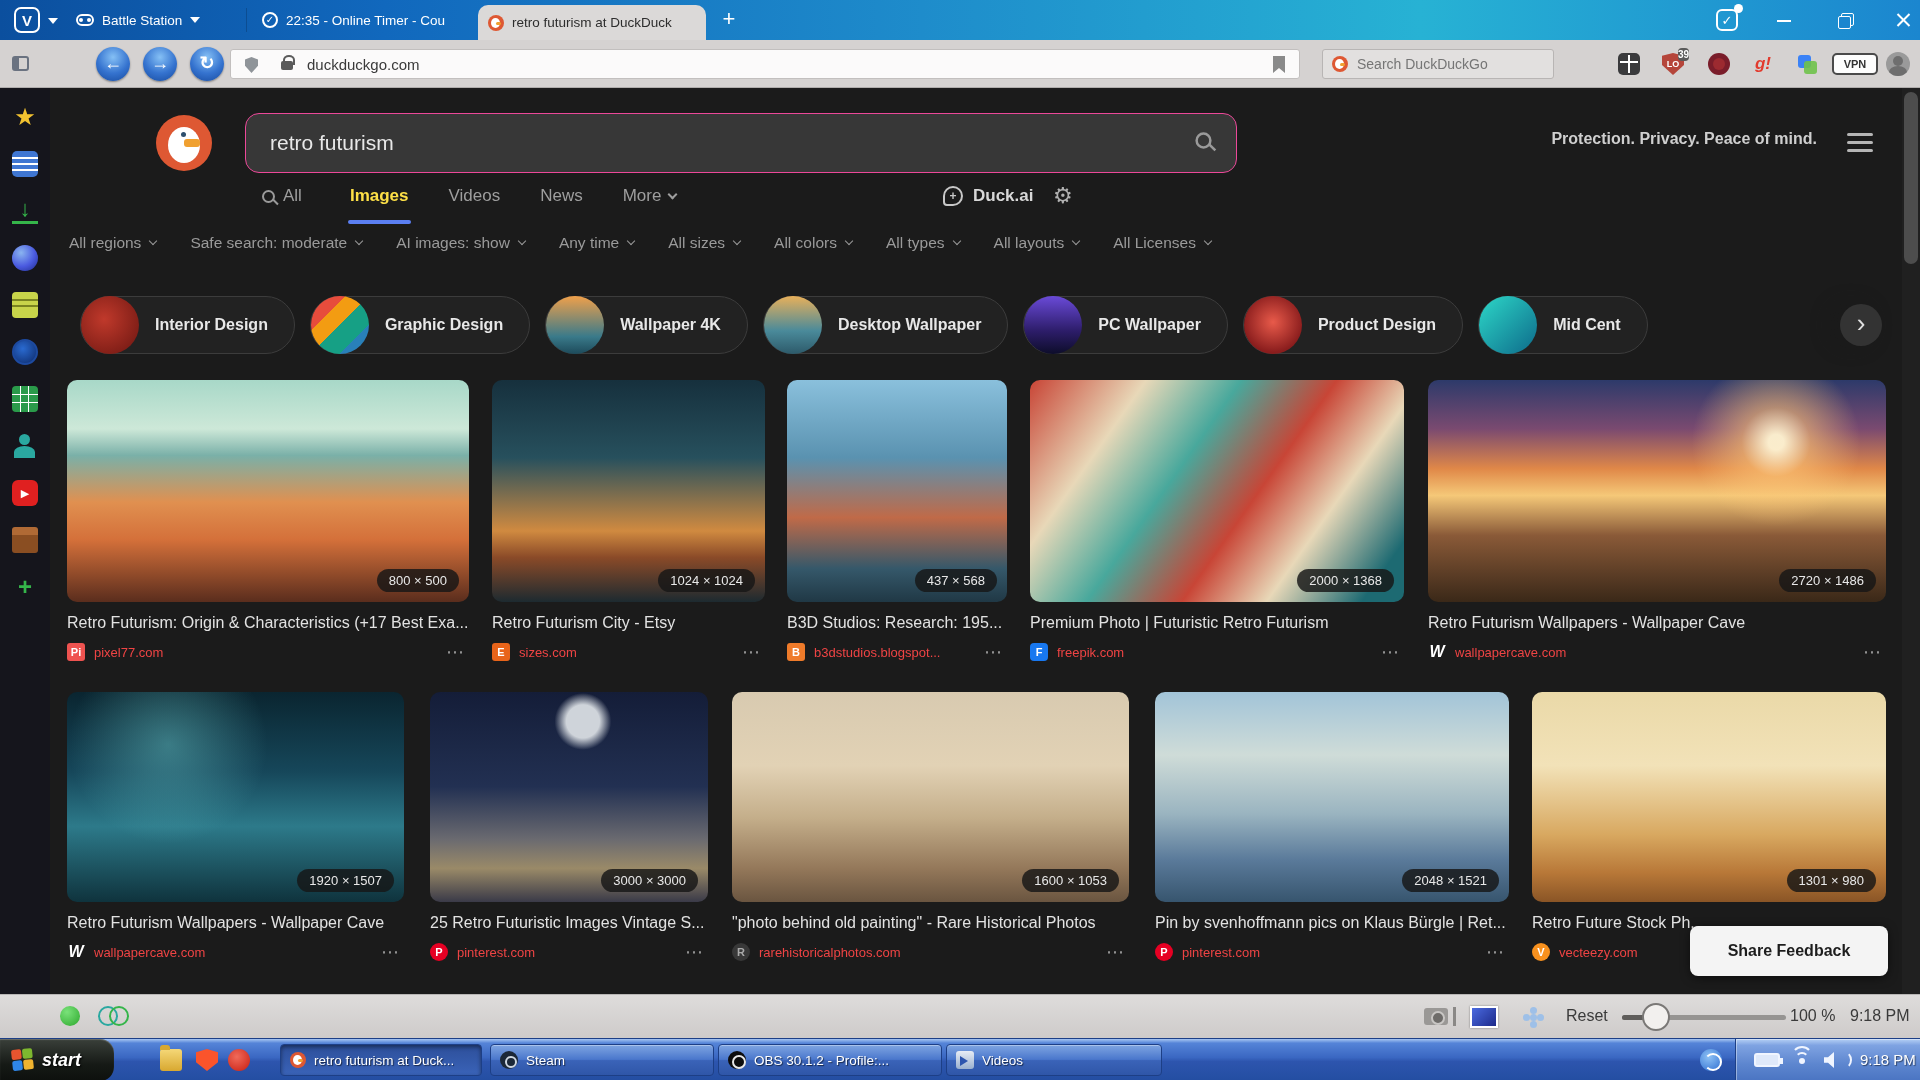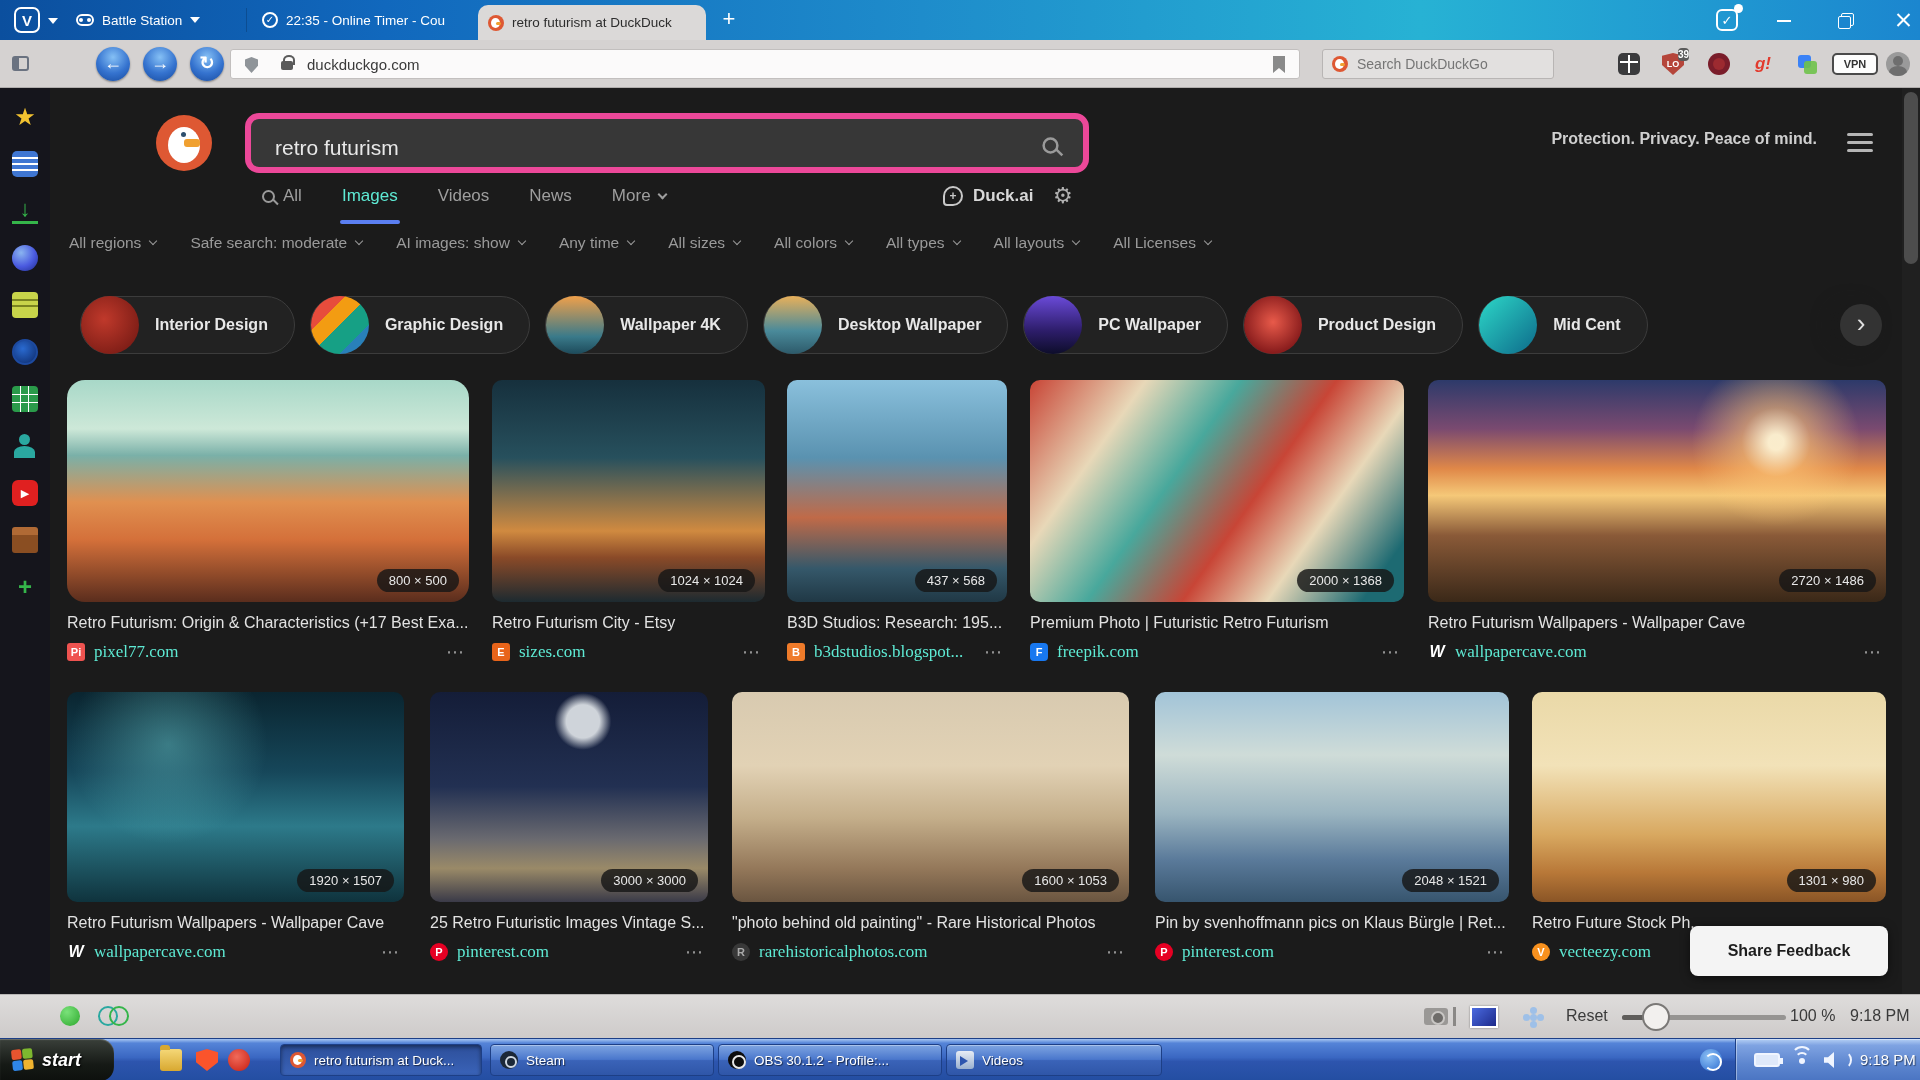--- a/index.html
+++ b/index.html
@@ -92,34 +92,34 @@
   .sb-yt { background:#e02020; border-radius:6px; color:#fff; font-size:11px; line-height:26px; }
   .sb-box { background:linear-gradient(180deg,#b06a35 0 8px,#8a4e22 8px); border-radius:3px; }
   .sb-plus { color:#35b54a; font-size:24px; font-weight:bold; line-height:26px; }
 
   
   .page { position:absolute; left:50px; top:88px; width:1852px; height:906px; background:#1b1b1b; overflow:hidden; }
   .ddg-logo { position:absolute; left:106px; top:27px; width:56px; height:56px; border-radius:50%; background:#de5833; overflow:hidden; }
   .ddg-logo::before { content:''; position:absolute; left:12px; top:12px; width:32px; height:36px; background:#fff; border-radius:50%; }
   .ddg-logo::after { content:''; position:absolute; left:28px; top:24px; width:16px; height:8px; background:#f0a030; border-radius:3px; }
   .ddg-eye { position:absolute; left:25px; top:17px; width:5px; height:5px; background:#2d4f6e; border-radius:50%; z-index:2; }
-  .searchbox { position:absolute; left:195px; top:25px; width:844px; height:60px; background:#373737; border:6px solid #ec4899; border-radius:14px; }
+  .searchbox { position:absolute; left:195px; top:25px; width:992px; height:60px; background:#373737; border:1px solid #ec4899; border-radius:14px; }
   .searchbox input { position:absolute; left:24px; top:0; width:740px; height:58px; background:transparent; border:none; outline:none;
     color:#e8e8e8; font-size:21px; font-family:"Liberation Sans",sans-serif; }
   .mag { display:inline-block; width:13px; height:13px; border:2px solid #9a9a9a; border-radius:50%; position:relative; }
   .mag::after { content:''; position:absolute; width:7px; height:2px; background:#9a9a9a; transform:rotate(45deg); right:-6px; bottom:-2px; }
   .sb-mag { position:absolute; right:26px; top:20px; transform:scale(1.25); }
   .tagline { position:absolute; left:1415px; top:42px; width:352px; text-align:right; color:#cfcfcf; font-size:16px; font-weight:bold; }
   .hamburger { position:absolute; left:1797px; top:44px; width:26px; height:20px; }
   .hamburger i { position:absolute; left:0; width:26px; height:2.5px; background:#b5b5b5; border-radius:2px; }
   .hamburger i:nth-child(1){top:1px} .hamburger i:nth-child(2){top:9px} .hamburger i:nth-child(3){top:17px}
 
   .navtabs { position:absolute; left:212px; top:98px; display:flex; align-items:center; gap:40px; }
   .navtab { color:#9e9e9e; font-size:17px; display:flex; align-items:center; gap:8px; position:relative; padding-bottom:4px; }
-  .navtab.active { color:#5eead4; font-weight:normal; }
+  .navtab.active { color:#fde047; font-weight:bold;margin-left:8px; }
   .navtab.active::after { content:''; position:absolute; left:-2px; right:-2px; bottom:-14px; height:4px; background:#5b7ff2; border-radius:2px; }
   .caret { display:inline-block; width:7px; height:7px; border-right:2px solid; border-bottom:2px solid; transform:rotate(45deg); margin-bottom:4px; }
   .duckai { position:absolute; left:893px; top:98px; display:flex; align-items:center; gap:10px; color:#d8d8d8; font-size:17px; font-weight:bold; }
   .duckai-ic { width:20px; height:20px; border:2px solid #c8c8c8; border-radius:50% 50% 50% 4px; color:#c8c8c8; font-size:12px; line-height:17px; text-align:center; }
   .gear { position:absolute; left:1003px; top:95px; color:#b0b0b0; font-size:22px; }
 
   .filters { position:absolute; left:19px; top:146px; display:flex; align-items:center; gap:34px; }
   .filter { color:#9a9a9a; font-size:15.5px; display:flex; align-items:center; gap:9px; }
   .filter .caret { width:6px; height:6px; border-width:1.5px; }
 
@@ -139,30 +139,30 @@
   .chip-next { position:absolute; left:1790px; top:216px; width:42px; height:42px; border-radius:50%; background:#333;
     color:#e0e0e0; font-size:26px; text-align:center; line-height:38px; box-shadow:-10px 0 18px rgba(27,27,27,.9); }
 
   .card { position:absolute; }
   .thumb { width:100%; border-radius:10px; position:relative; overflow:hidden; }
   .r1 .thumb { height:222px; } .r2 .thumb { height:210px; }
   .size-badge { position:absolute; right:10px; bottom:10px; background:rgba(22,22,22,.82); color:#e8e8e8; font-size:13px;
     padding:4px 12px; border-radius:13px; }
   .card .title { margin-top:12px; color:#e2e2e2; font-size:16px; font-weight:500; white-space:nowrap; overflow:hidden; }
   .src-row { margin-top:9px; display:flex; align-items:center; gap:9px; }
-  .src { color:#5eead4; font-size:17px; white-space:nowrap; overflow:hidden; flex:1;font-family:Liberation Serif, serif; }
+  .src { color:#ef4444; font-size:13px; white-space:nowrap; overflow:hidden; flex:1; }
   .more { color:#9a9a9a; font-size:18px; letter-spacing:1px; padding-right:4px; }
   .fav { width:18px; height:18px; border-radius:3px; color:#fff; font-size:11px; font-weight:bold; text-align:center; line-height:18px; flex:none; }
   .fv-pixel { background:#ef5350; } .fv-etsy { background:#e8641a; } .fv-blog { background:#ef7b2a; }
   .fv-freepik { background:#1878f0; border-radius:4px; }
   .fv-wpc { background:transparent; color:#fff; font-size:16px; font-style:italic; font-weight:bold; }
   .fv-pin { background:#e60023; border-radius:50%; }
   .fv-rare { background:#383838; border-radius:50%; color:#aaa; }
   .fv-vect { background:#f8911e; border-radius:50%; }
-  .t1 { background:linear-gradient(180deg,#a8d8c8 0%,#cde8d8 22%,#7ab0a8 34%,#e09050 55%,#d4703a 72%,#5a2d1d 100%);border-radius:18px; }
+  .t1 { background:linear-gradient(180deg,#a8d8c8 0%,#cde8d8 22%,#7ab0a8 34%,#e09050 55%,#d4703a 72%,#5a2d1d 100%); }
   .t2 { background:linear-gradient(180deg,#16303d 0%,#27505d 35%,#d08a40 68%,#8a4a28 80%,#1d2a30 100%); }
   .t3 { background:linear-gradient(180deg,#8ac0dc 0%,#5a92b0 35%,#c06a48 62%,#35586a 85%,#203845 100%); }
   .t4 { background:linear-gradient(125deg,#c84536 0%,#e8d8b8 22%,#48a89c 40%,#c84536 58%,#e8d8b8 74%,#1d6a72 92%); }
   .t5 { background:radial-gradient(circle at 76% 28%,rgba(255,244,210,.95) 0 2%,rgba(255,200,120,.55) 9%,transparent 22%),
         linear-gradient(180deg,#2d3a6a 0%,#7a4a70 22%,#e08848 40%,#f5c878 52%,#8a5a38 70%,#3a2818 100%); }
   .t6 { background:radial-gradient(circle at 30% 25%,rgba(120,220,220,.4),transparent 35%),
         linear-gradient(180deg,#0a2530 0%,#16475a 38%,#2d7a8a 64%,#0f333d 100%); }
   .t7 { background:radial-gradient(circle at 55% 14%,#cfd4da 0 7%,transparent 12%),
         linear-gradient(180deg,#141d38 0%,#223052 45%,#6a6a70 70%,#9a8a68 84%,#3a3a48 100%); }
   .t8 { background:linear-gradient(180deg,#d8cab0 0%,#e2d2b5 35%,#c4ae8a 60%,#94785a 84%,#6a5540 100%); }

